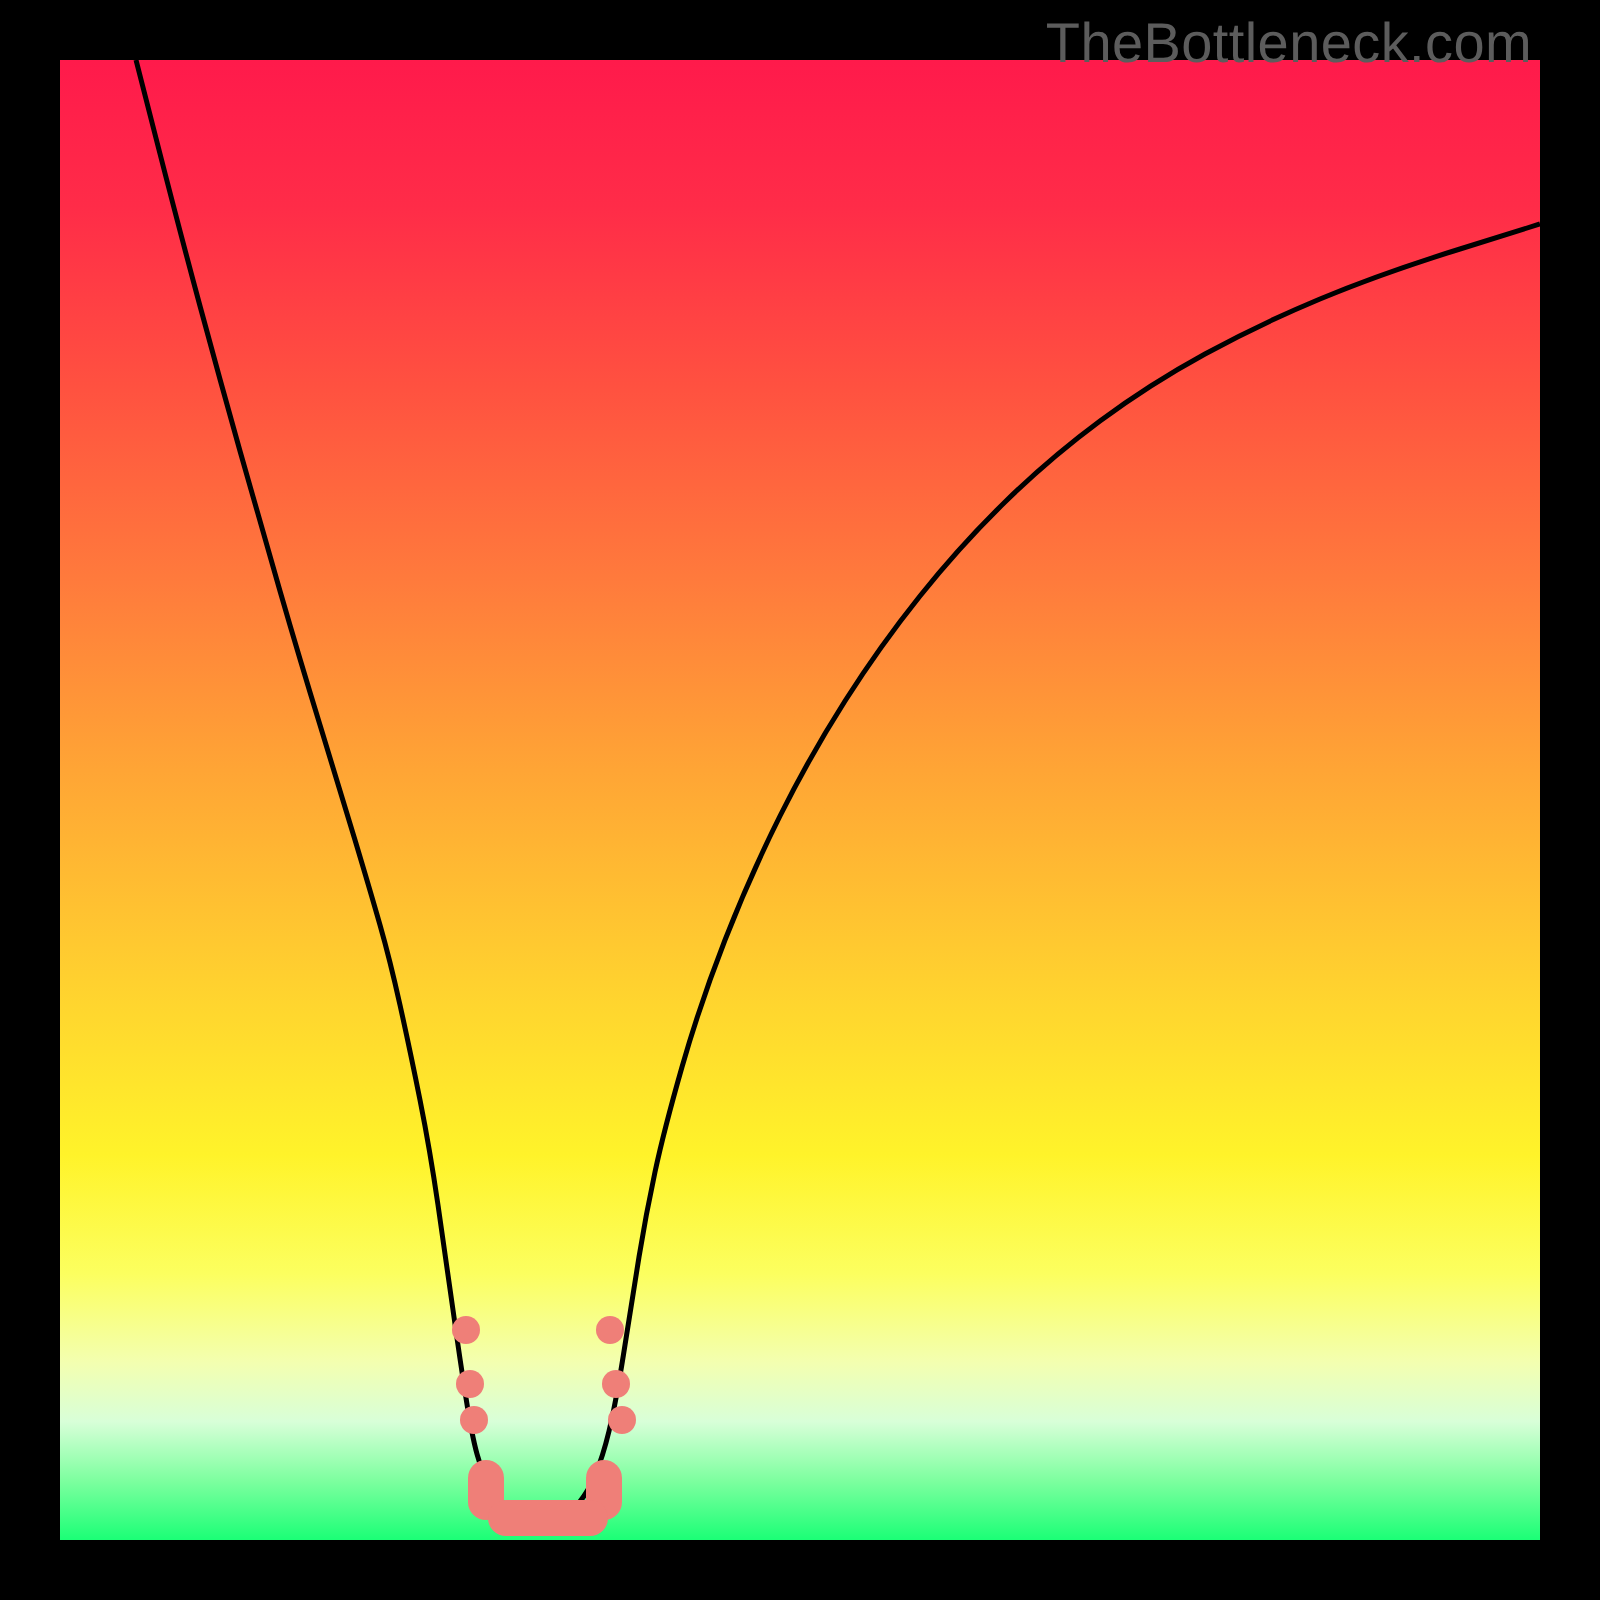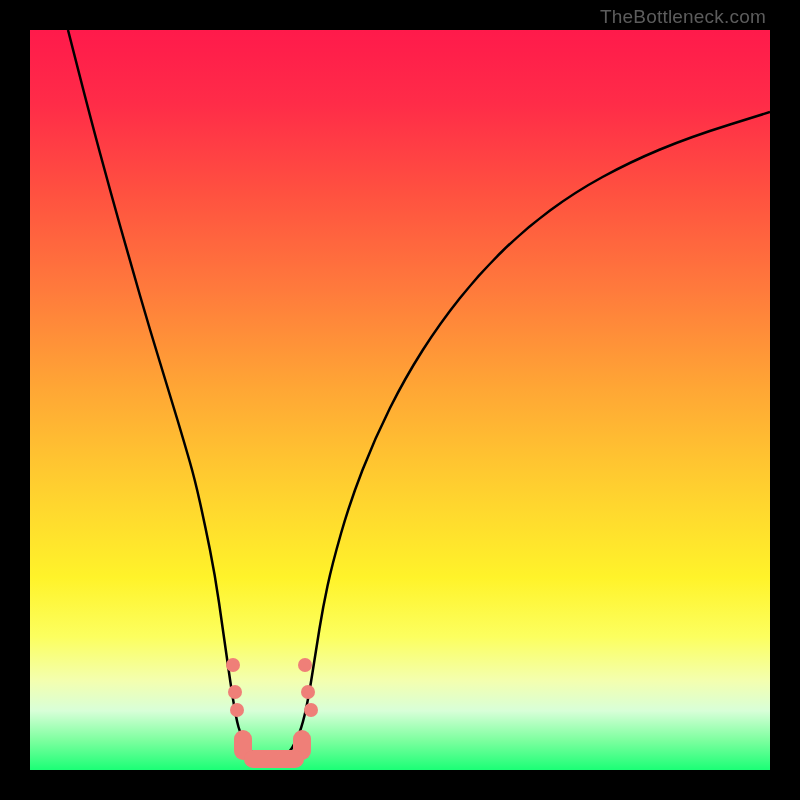--- a/index.html
+++ b/index.html
@@ -14,21 +14,21 @@
  #ffd02f 62%,
  #fff32a 74%,
  #fcff5f 82%,
  #f3ffb0 88%,
  #d8ffd8 92%,
  #7dff9f 96%,
  #1bff76 100%)}
 .curve{position:absolute;left:0;top:0}
 .marker{position:absolute;width:14px;height:14px;border-radius:50%;background:#ef7f78;transform:translate(-7px,-7px)}
 .pill{position:absolute;background:#ef7f78;border-radius:10px}
-.watermark{position:absolute;right:34px;top:6px;color:#5c5c5c;font-size:19px;letter-spacing:.2px}
+.watermark{position:absolute;right:34px;top:6px;color:#5c5c5c;font-size:28px;letter-spacing:.2px}
 </style>
 </head>
 <body>
 
 <div class="frame">
   <div class="plot-area"></div>
 
   <svg class="curve" width="740" height="740" viewBox="0 0 740 740">
     <path id="curve-path" fill="none" stroke="#000" stroke-width="2.5" d="M 38 0 Q 38 0 49 43 Q 60 86 70 123 Q 80 160 90 195.5 Q 100 231 110 265.5 Q 120 300 130 332.5 Q 140 365 147.5 390 Q 155 415 160 432.5 Q 165 450 170 472.5 Q 175 495 180 520 Q 185 545 189 572.5 Q 193 600 196.5 625 Q 200 650 203 669 Q 206 688 208.5 697 Q 211 706 214.5 712 Q 218 718 221.5 721.5 Q 225 725 228.5 726.5 Q 232 728 236 728.5 Q 240 729 245 728.5 Q 250 728 254 726 Q 258 724 262 718 Q 266 712 269.5 702.5 Q 273 693 276 679 Q 279 665 282.5 642.5 Q 286 620 289.5 598.5 Q 293 577 297.5 556 Q 302 535 311 503.5 Q 320 472 332.5 440 Q 345 408 360 378 Q 375 348 392.5 320.5 Q 410 293 430 268 Q 450 243 472.5 221 Q 495 199 520 180.5 Q 545 162 572.5 147 Q 600 132 630 119.5 Q 660 107 700 94.5 L 740 82"></path>
   </svg>

